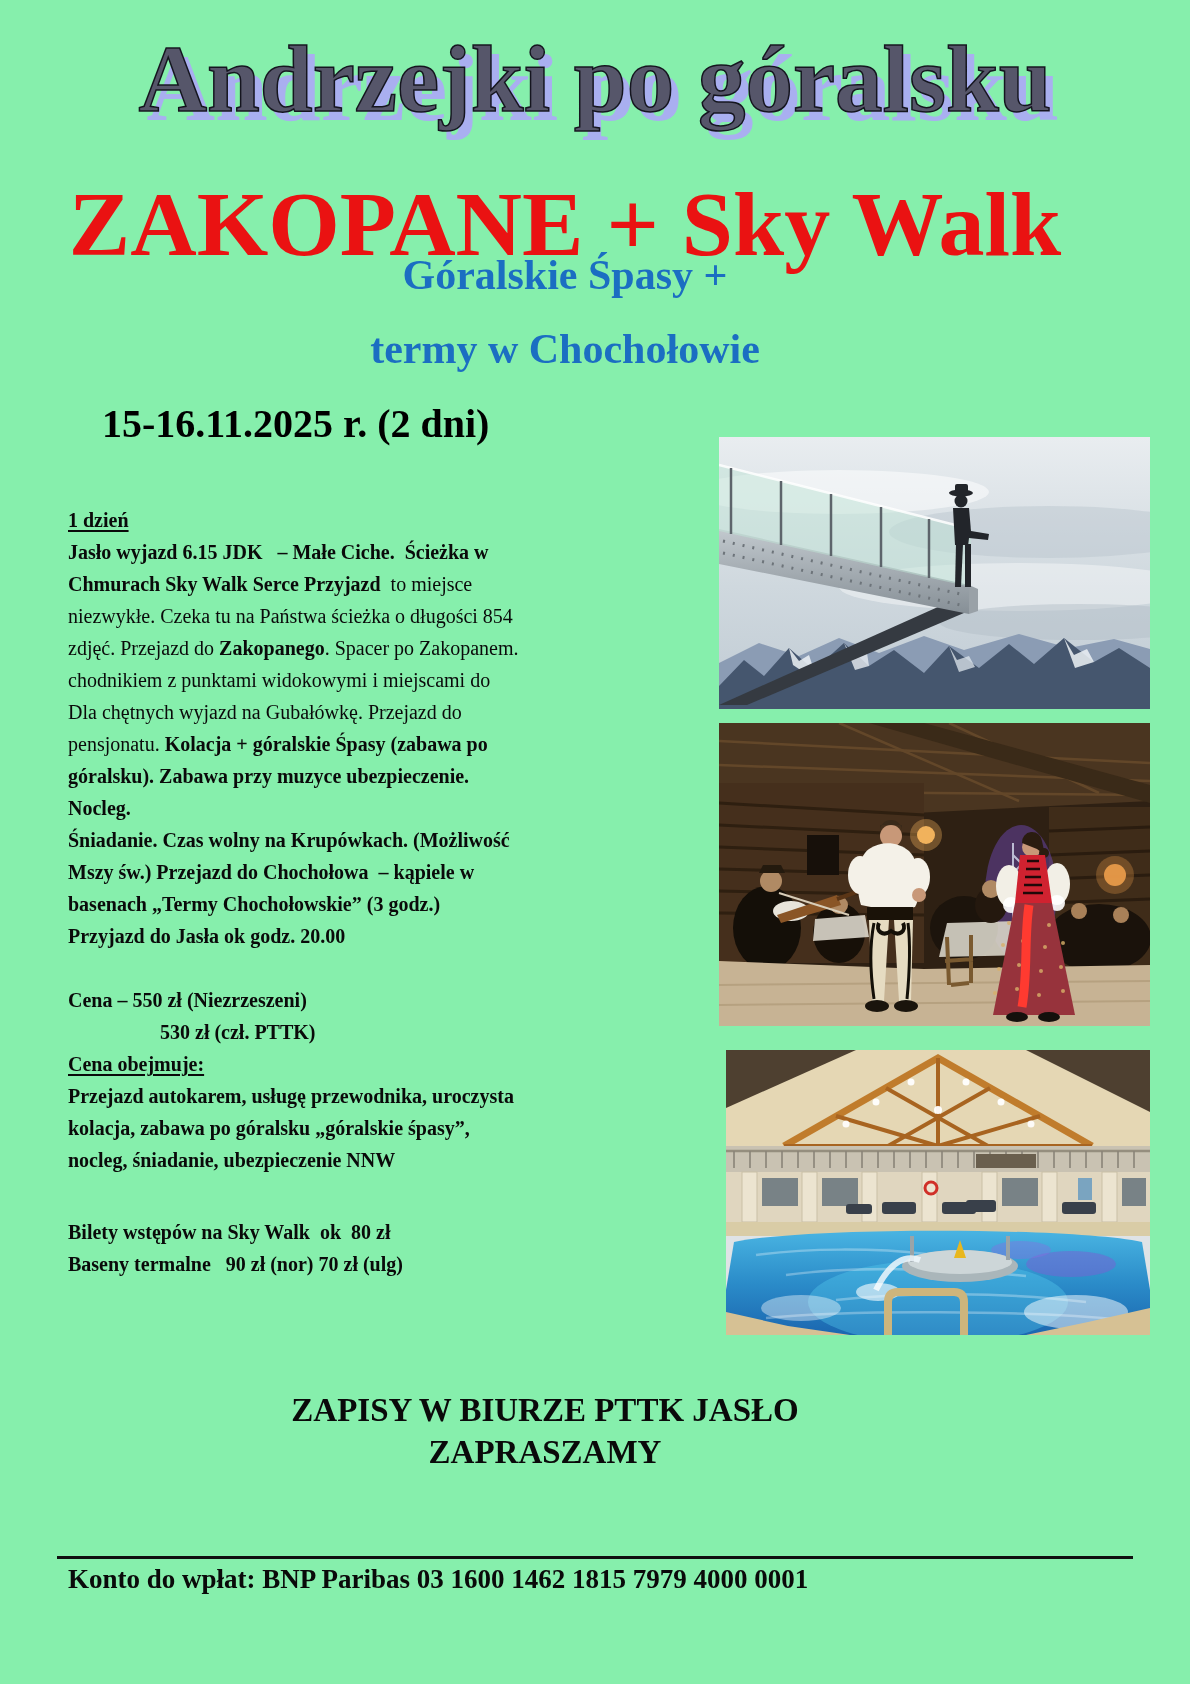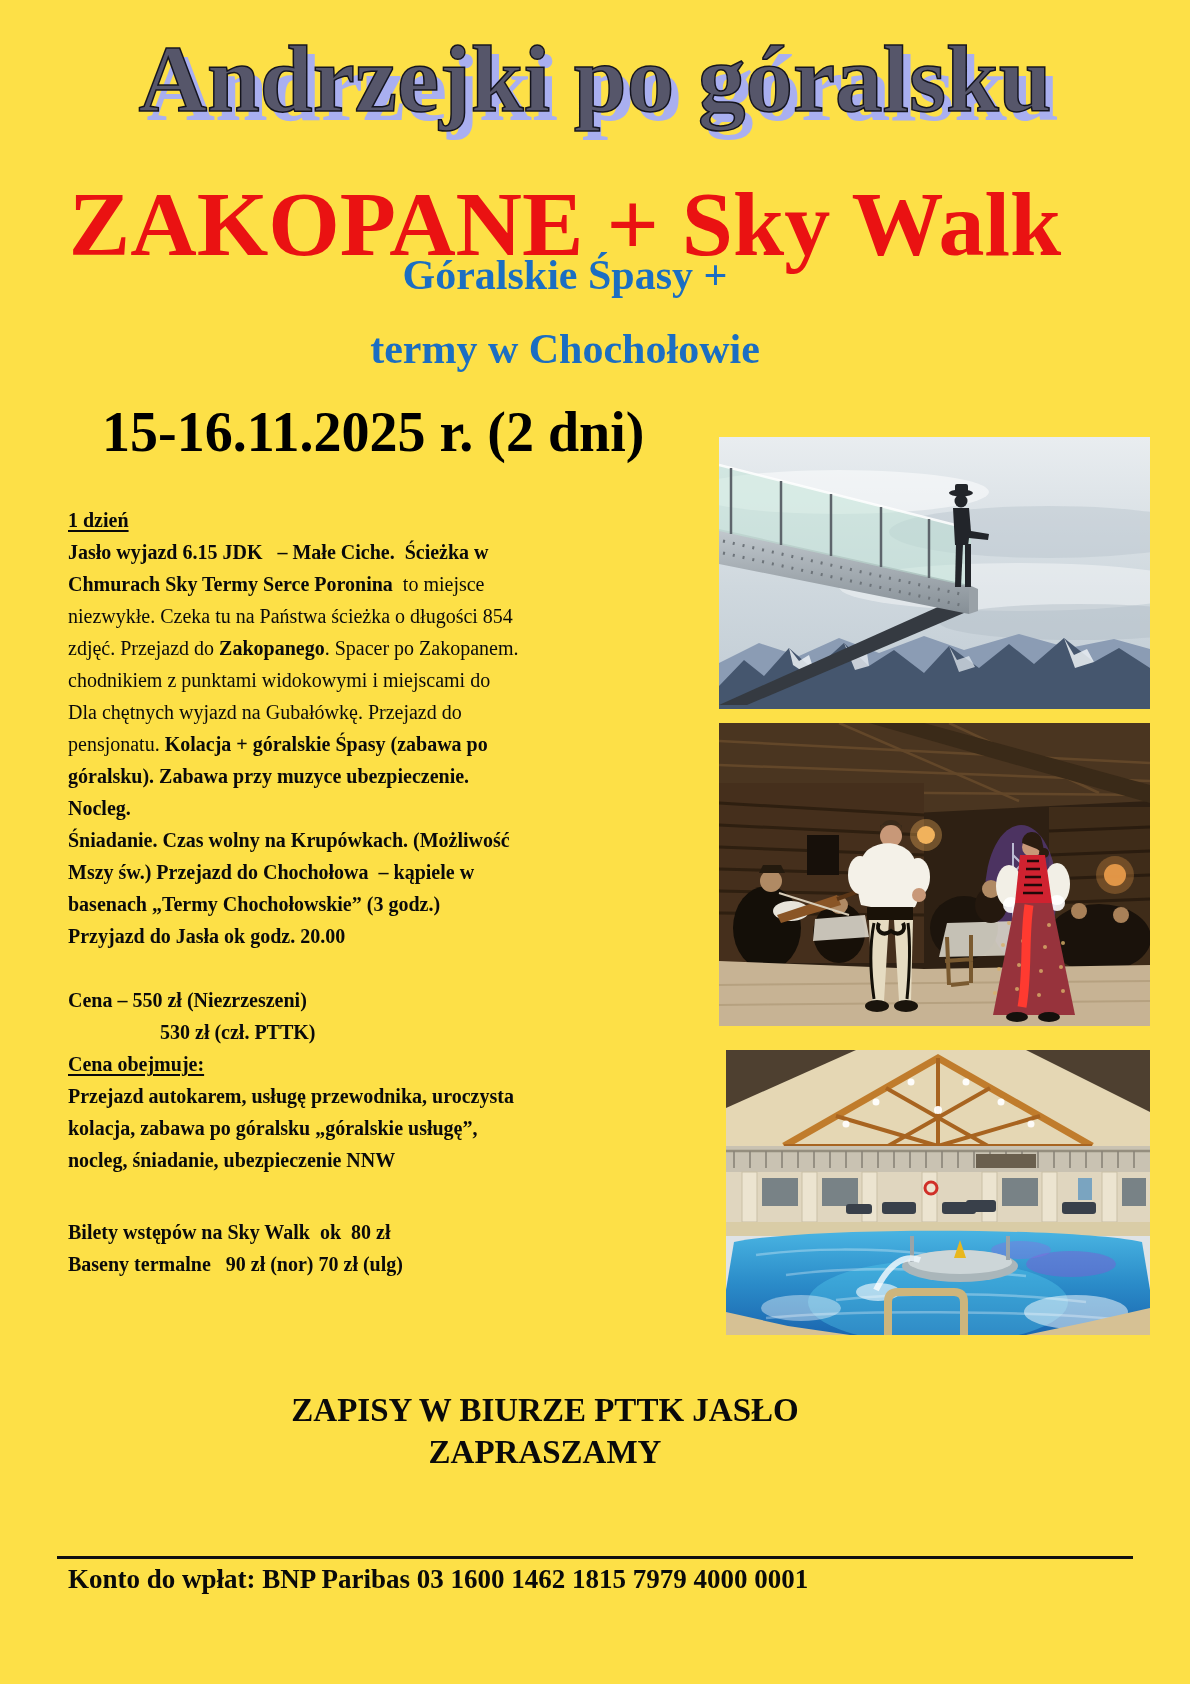--- a/index.html
+++ b/index.html
@@ -1,18 +1,18 @@
 <!DOCTYPE html>
 <html lang="pl"><head>
 <meta charset="utf-8">
 <style>
   html,body{margin:0;padding:0;background:#888;}
   .page{
     position:relative;width:1190px;height:1684px;margin:0 auto;
-    background:#fde047;overflow:hidden;
+    background:#86efac;overflow:hidden;
     font-family:"Liberation Serif","DejaVu Serif",serif;color:#0a0a0a;
   }
   .abs{position:absolute;}
   
   .main-title{
     left:0;top:30px;width:1190px;text-align:center;
     font-size:95px;font-weight:bold;line-height:1.05;
     color:#56566a;
     -webkit-text-stroke:1.5px #15151f;
     text-shadow:8px 9px 0 #a9aff0;
@@ -25,21 +25,21 @@
   }
   .sub-blue-1,.sub-blue-2{
     left:0;width:1130px;text-align:center;
     font-size:42px;font-weight:bold;line-height:1.0;
     color:#1b6ec2;white-space:pre;
   }
   .sub-blue-1{top:254px;}
   .sub-blue-2{top:328px;}
   .date-line{
     left:102px;top:400px;
-    font-size:56px;font-weight:bold;white-space:pre;color:#000;
+    font-size:40px;font-weight:bold;white-space:pre;color:#000;
   }
   
   .body-col{left:68px;top:504px;width:648px;}
   .line{white-space:pre;font-size:20px;line-height:32px;height:32px;color:#0a0a0a;}
   .b{font-weight:bold;}
   .u{text-decoration:underline;text-decoration-thickness:2px;text-underline-offset:3px;}
   .indent{padding-left:92px;}
   .blank{height:32px;}
   .gap40{height:40px;}
   
@@ -61,38 +61,38 @@
 
   <div class="abs main-title">Andrzejki po góralsku</div>
   <div class="abs sub-red">ZAKOPANE + Sky Walk</div>
   <div class="abs sub-blue-1">Góralskie Śpasy +</div>
   <div class="abs sub-blue-2">termy w Chochołowie</div>
   <div class="abs date-line">15-16.11.2025 r. (2 dni)</div>
 
   <div class="abs body-col">
     <div class="line"><span class="b u">1 dzień</span></div>
     <div class="line b">Jasło wyjazd 6.15 JDK   – Małe Ciche.  Ścieżka w</div>
-    <div class="line"><span class="b">Chmurach Sky Termy Serce Poronina</span><span>  to miejsce</span></div>
+    <div class="line"><span class="b">Chmurach Sky Walk Serce Przyjazd</span><span>  to miejsce</span></div>
     <div class="line">niezwykłe. Czeka tu na Państwa ścieżka o długości 854</div>
     <div class="line"><span>zdjęć. Przejazd do </span><span class="b">Zakopanego</span><span>. Spacer po Zakopanem.</span></div>
     <div class="line">chodnikiem z punktami widokowymi i miejscami do</div>
     <div class="line">Dla chętnych wyjazd na Gubałówkę. Przejazd do</div>
     <div class="line"><span>pensjonatu. </span><span class="b">Kolacja + góralskie Śpasy (zabawa po</span></div>
     <div class="line b">góralsku). Zabawa przy muzyce ubezpieczenie.</div>
     <div class="line b">Nocleg.</div>
     <div class="line b">Śniadanie. Czas wolny na Krupówkach. (Możliwość</div>
     <div class="line b">Mszy św.) Przejazd do Chochołowa  – kąpiele w</div>
     <div class="line b">basenach „Termy Chochołowskie” (3 godz.)</div>
     <div class="line b">Przyjazd do Jasła ok godz. 20.00</div>
     <div class="blank"></div>
     <div class="line b">Cena – 550 zł (Niezrzeszeni)</div>
     <div class="line b indent">530 zł (czł. PTTK)</div>
     <div class="line"><span class="b u">Cena obejmuje:</span></div>
     <div class="line b">Przejazd autokarem, usługę przewodnika, uroczysta</div>
-    <div class="line b">kolacja, zabawa po góralsku „góralskie usługę”,</div>
+    <div class="line b">kolacja, zabawa po góralsku „góralskie śpasy”,</div>
     <div class="line b">nocleg, śniadanie, ubezpieczenie NNW</div>
     <div class="gap40"></div>
     <div class="line b">Bilety wstępów na Sky Walk  ok  80 zł</div>
     <div class="line b">Baseny termalne   90 zł (nor) 70 zł (ulg)</div>
   </div>
 
   <div class="abs photo photo-skywalk">
     <svg viewBox="0 0 431 272" preserveAspectRatio="none">
       <defs>
         <linearGradient id="sky1" x1="0" y1="0" x2="0" y2="1">

